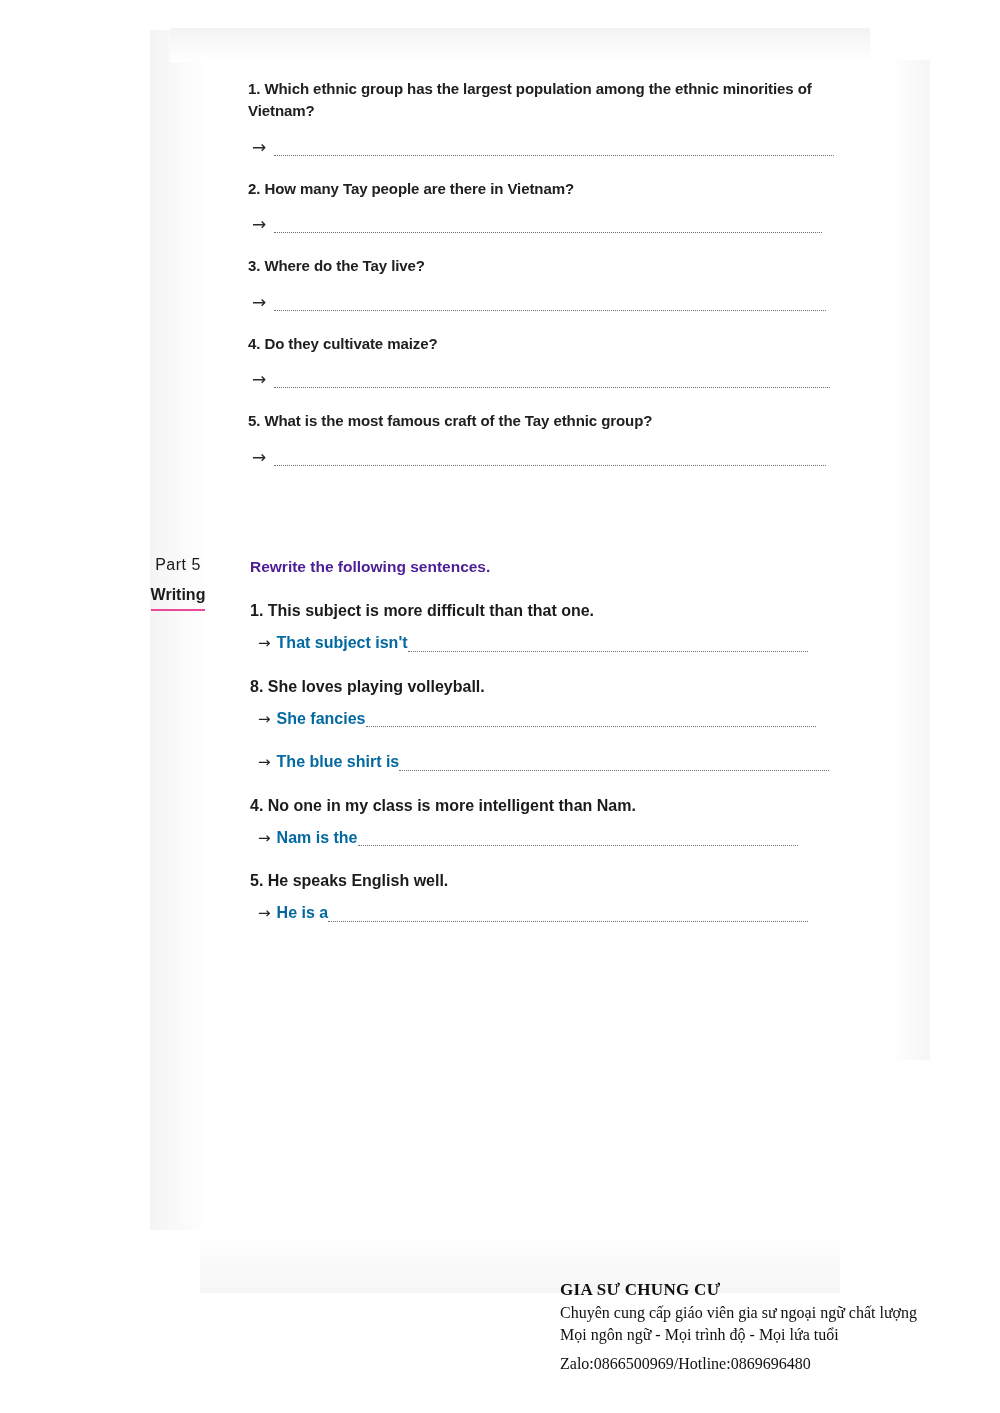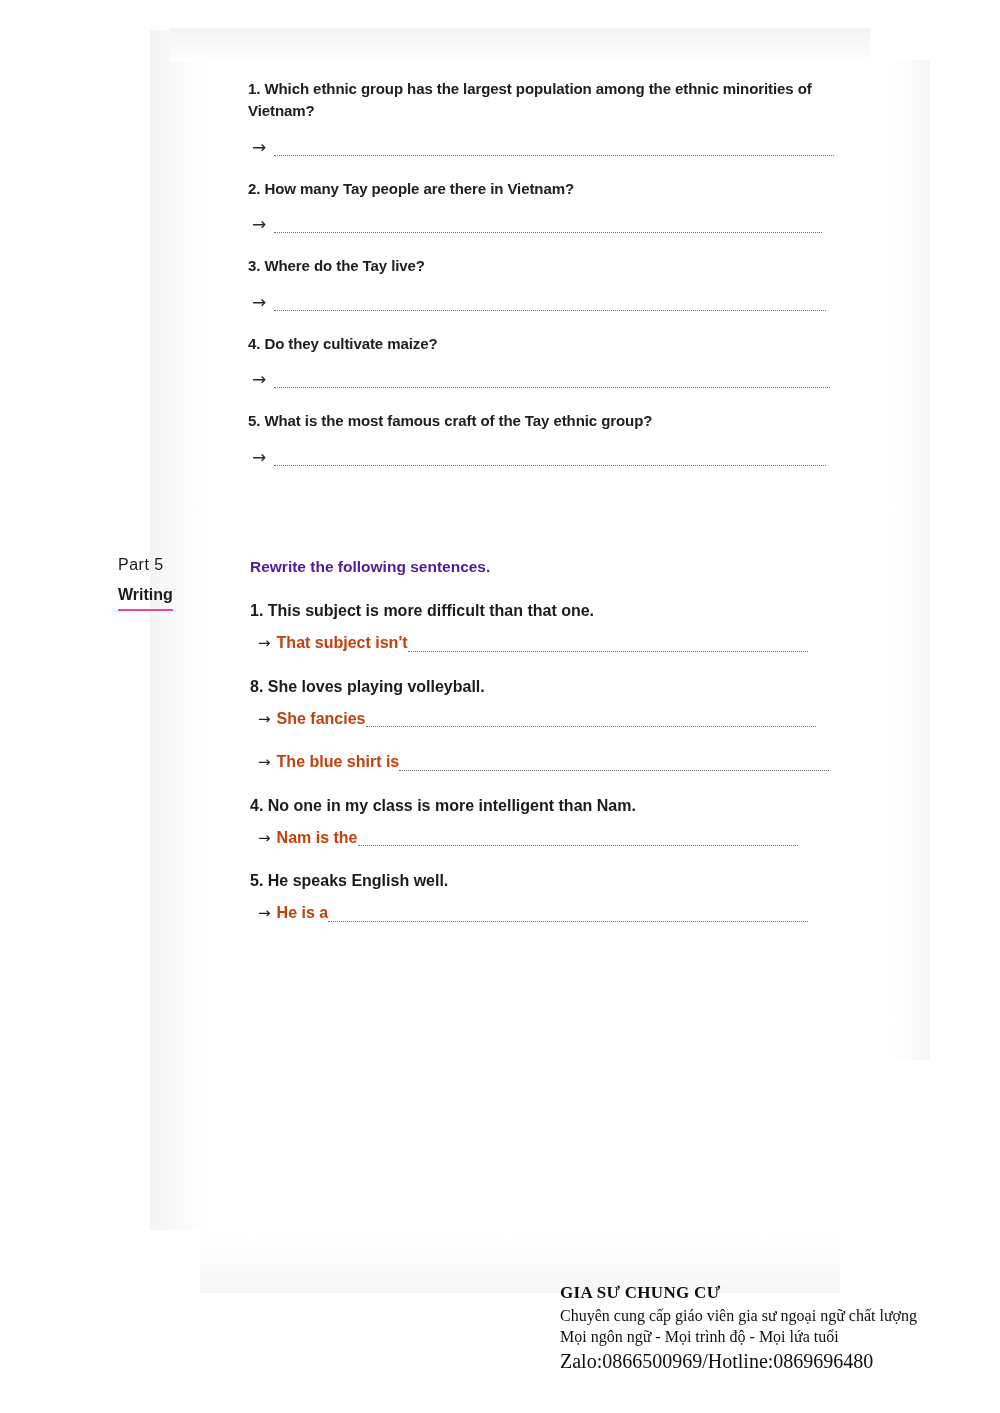--- a/index.html
+++ b/index.html
@@ -94,21 +94,21 @@
   .dotline.w3 { max-width: 552px; }
   .dotline.w4 { max-width: 556px; }
   .dotline.w5 { max-width: 552px; }
 
   
   .part-label {
     position: absolute;
     left: 118px;
     top: 556px;
     width: 120px;
-    text-align: left;
+    text-align: center;
     font-size: 16px;
     color: #1b1b1b;
   }
   .part-label .line1 { letter-spacing: 0.5px; }
   .part-label .line2 {
     font-weight: bold;
     margin-top: 12px;
     padding-bottom: 5px;
     border-bottom: 2px solid #ec4899;
     display: inline-block;
@@ -142,21 +142,21 @@
   .w-a .arrow2 {
     font-size: 15px;
     color: #222;
     margin-right: 6px;
     line-height: 1.1;
     font-family: "DejaVu Sans", sans-serif;
   }
   .w-a .stem {
     font-size: 16px;
     font-weight: bold;
-    color: #c2410c;
+    color: #0369a1;
     white-space: nowrap;
     margin-right: 0;
     line-height: 1.1;
   }
   .w-a .dotline {
     border-bottom: 1.5px dotted #707070;
     height: 10px;
     flex: 1;
   }
   .wl1 { max-width: 400px; }
@@ -176,21 +176,21 @@
     color: #101010;
   }
   .footer .brand {
     font-weight: bold;
     font-size: 17px;
     letter-spacing: 0.3px;
     margin-bottom: 2px;
   }
   .footer .l2 { font-size: 16px; line-height: 1.35; }
   .footer .l3 { font-size: 16px; line-height: 1.35; }
-  .footer .l4 { font-size: 20px; line-height: 1.35; }
+  .footer .l4 { font-size: 16px; line-height: 1.35; margin-top: 8px; }
 </style>
 </head>
 <body>
 
 <div class="page">
 
   <div class="scan-shade">
     <div class="shade-l"></div>
     <div class="shade-t"></div>
     <div class="shade-r"></div>

